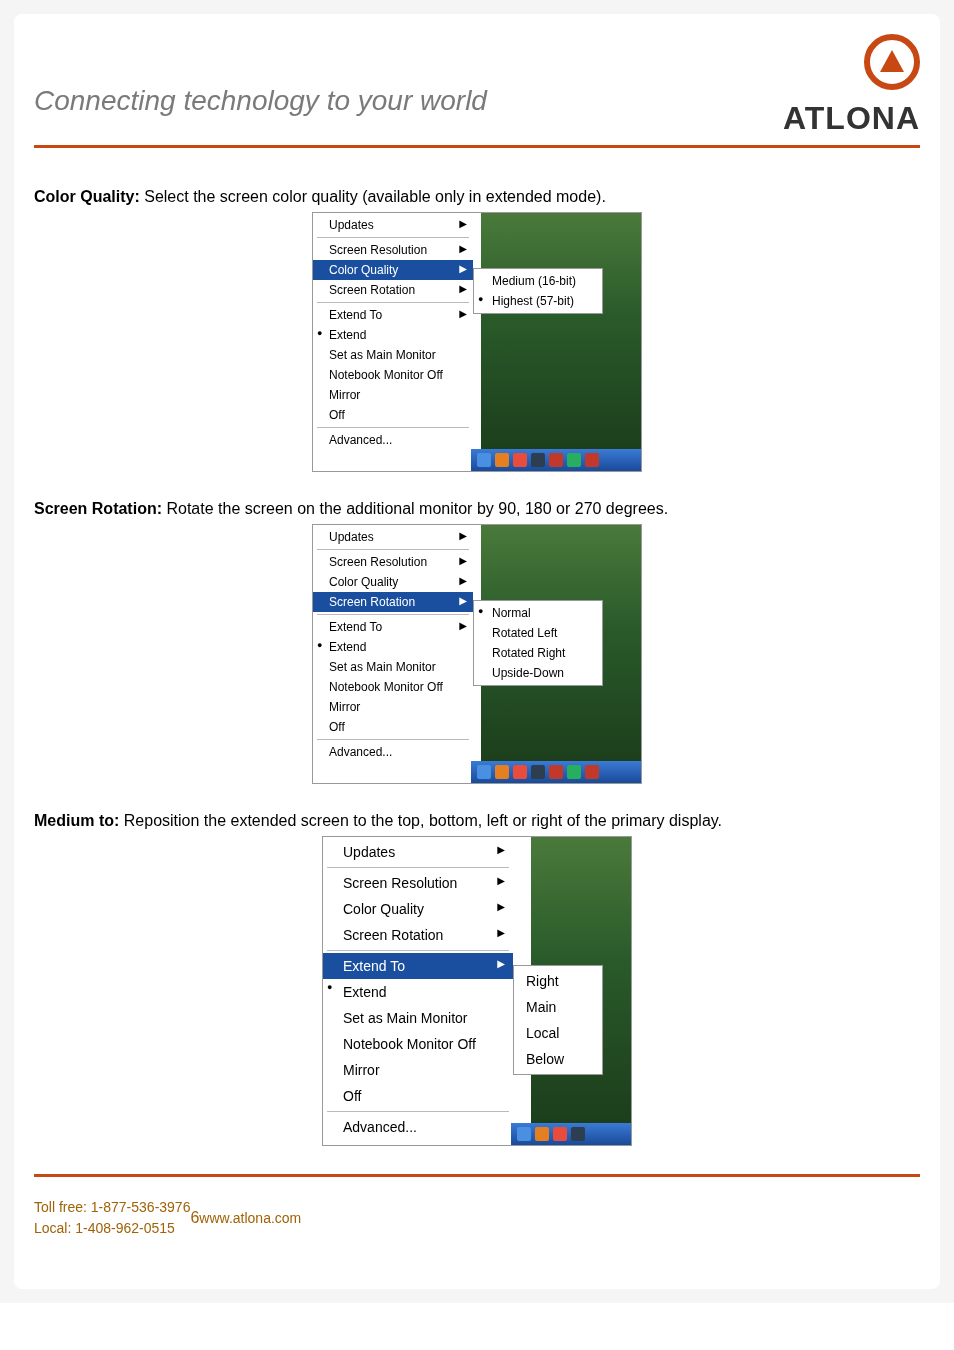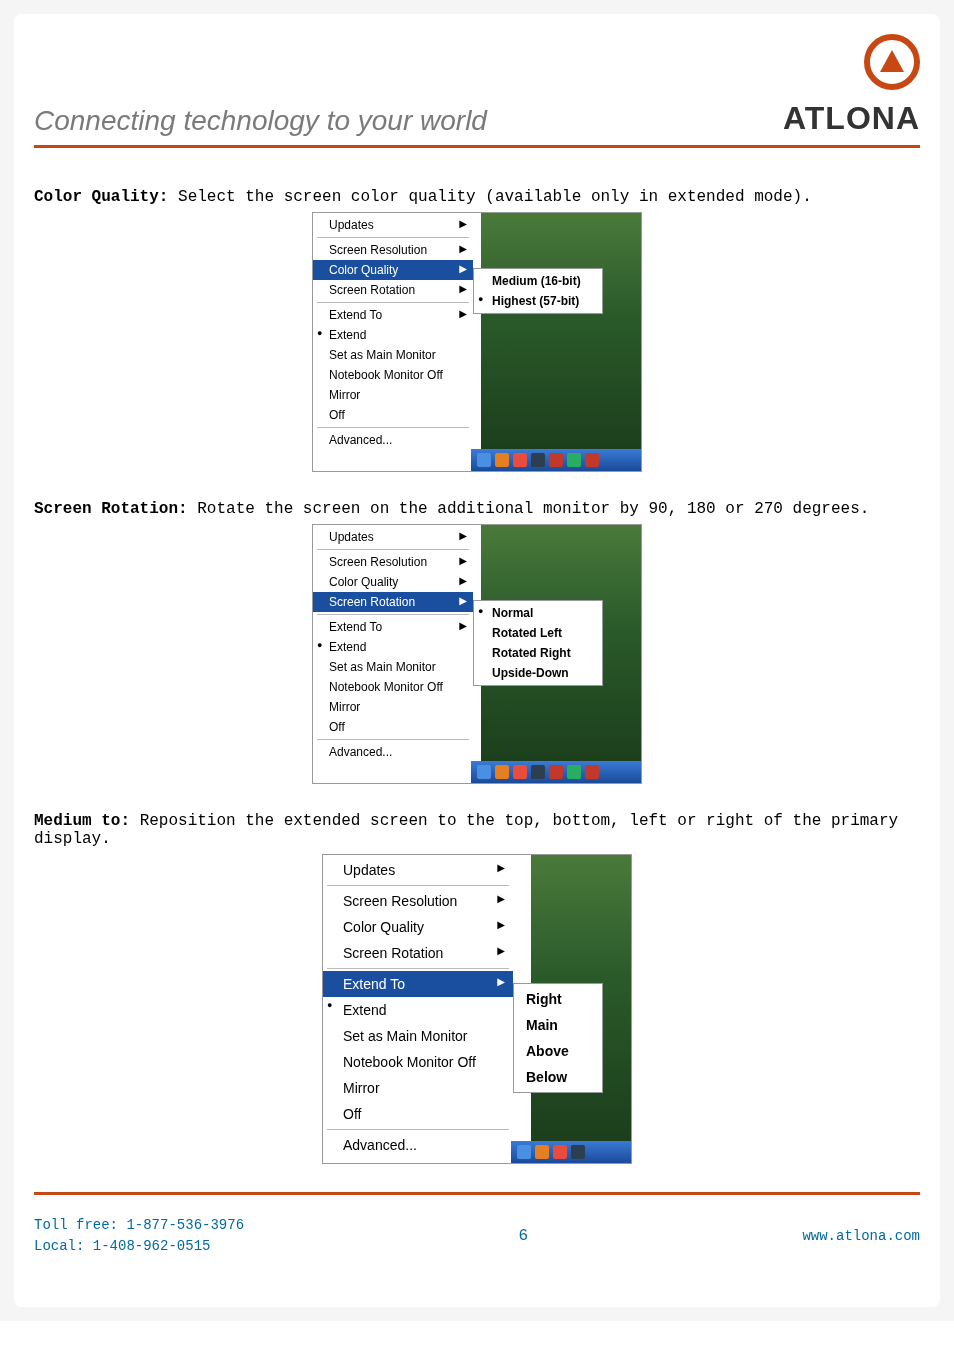--- a/index.html
+++ b/index.html
@@ -16,21 +16,21 @@
     padding: 20px 20px 10px 20px;
     position: relative;
   }
   .shadow-wrap {
     background: #f5f5f5;
     padding: 2px;
   }
   .header {
     display: flex;
     justify-content: space-between;
-    align-items: flex-end;
+    align-items: center;
     border-bottom: 3px solid #c84814;
     padding-bottom: 8px;
     margin-bottom: 40px;
   }
   .tagline {
     font-style: italic;
     color: #7a7a7a;
     font-size: 28px;
     font-weight: 400;
     padding-top: 30px;
@@ -52,21 +52,21 @@
     border-left: 12px solid transparent;
     border-right: 12px solid transparent;
     border-bottom: 22px solid #c84814;
   }
   .logo-text {
     font-size: 32px;
     letter-spacing: 1px;
     color: #333;
     font-weight: 600;
   }
-  .section-label { margin: 10px 0 6px 0; font-size: 16px; font-family: Liberation Mono, monospace; }
+  .section-label { margin: 10px 0 6px 0; font-size: 16px; }
   .section-label b { color: #000; font-weight: 700; }
   .section-label span.desc { font-weight: 400; }
   .shot-wrap { text-align: center; margin-bottom: 28px; }
   .shot {
     display: inline-block;
     background: #fff;
     border: 1px solid #999;
     font-family: Tahoma, sans-serif;
     font-size: 12px;
     text-align: left;
@@ -110,44 +110,41 @@
     position: absolute;
     background: #fff;
     border: 1px solid #999;
     z-index: 3;
     min-width: 130px;
     padding: 2px 0;
   }
   .subitem {
     padding: 3px 10px 3px 18px;
     position: relative;
-    font-weight: bold;
   }
   .tray {
     position: absolute;
     right: 0; bottom: 0;
     height: 22px;
     background: linear-gradient(180deg,#3a7bd5,#1a4a9a);
     display: flex;
     align-items: center;
     gap: 4px;
     padding: 0 6px;
     z-index: 2;
   }
   .tray .ico { width: 14px; height: 14px; border-radius: 2px; }
   .footer {
     border-top: 3px solid #c84814;
     margin-top: 20px;
     padding: 20px 0 40px 0;
     display: flex;
-    justify-content: space-between;
     align-items: center;
     font-size: 14px;
-    color: #0369a1;
-    font-family: Liberation Mono, monospace;
+    color: #a16207;
   }
   .footer .left { line-height: 1.5; }
   .footer .center { font-size: 16px; }
 </style>
 </head>
 <body>
 
 <div class="shadow-wrap">
 <div class="page">
 
@@ -339,21 +336,21 @@
               <span>Off</span>
             </div>
         <div class="menu-sep"></div>
         <div class="menu-item" style="padding:5px 8px 5px 20px">
               <span>Advanced...</span>
             </div>
       </div>
       <div class="submenu" style="left:190px;top:128px;min-width:90px;font-size:14px">
         <div class="subitem" style="padding:5px 12px">Right</div>
         <div class="subitem" style="padding:5px 12px">Main</div>
-        <div class="subitem" style="padding:5px 12px">Above</div>
+        <div class="subitem" style="padding:5px 12px">Local</div>
         <div class="subitem" style="padding:5px 12px">Below</div>
       </div>
       <div class="tray" style="width:120px">
         <span class="ico" style="background:#4a90e2"></span>
         <span class="ico" style="background:#e67e22"></span>
         <span class="ico" style="background:#e74c3c"></span>
         <span class="ico" style="background:#2c3e50"></span>
       </div>
     </div>
   </div>

